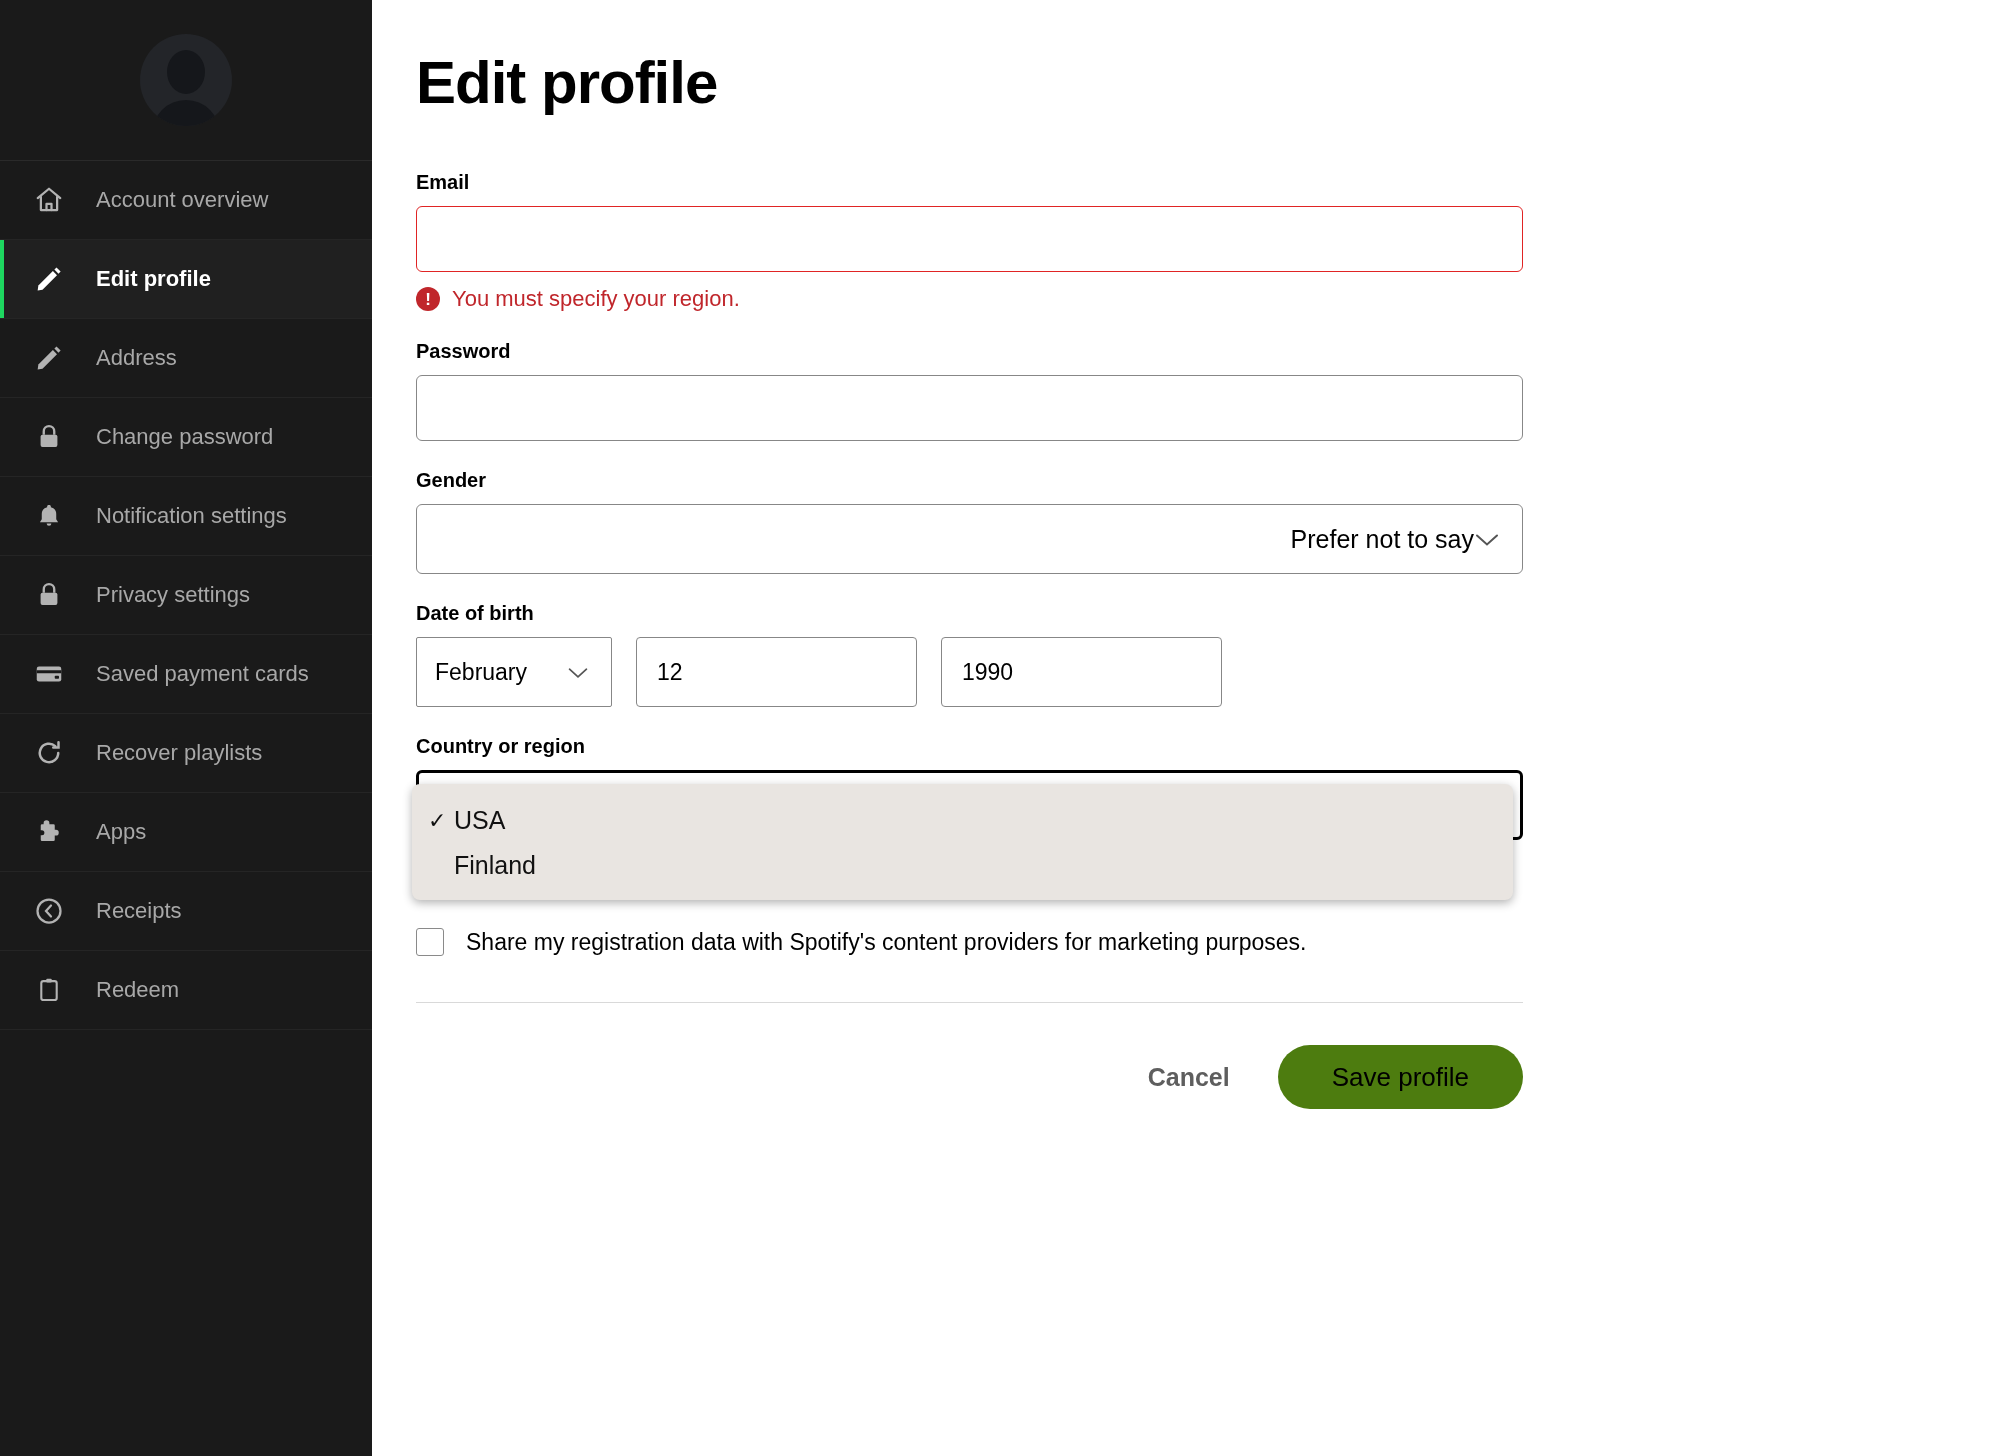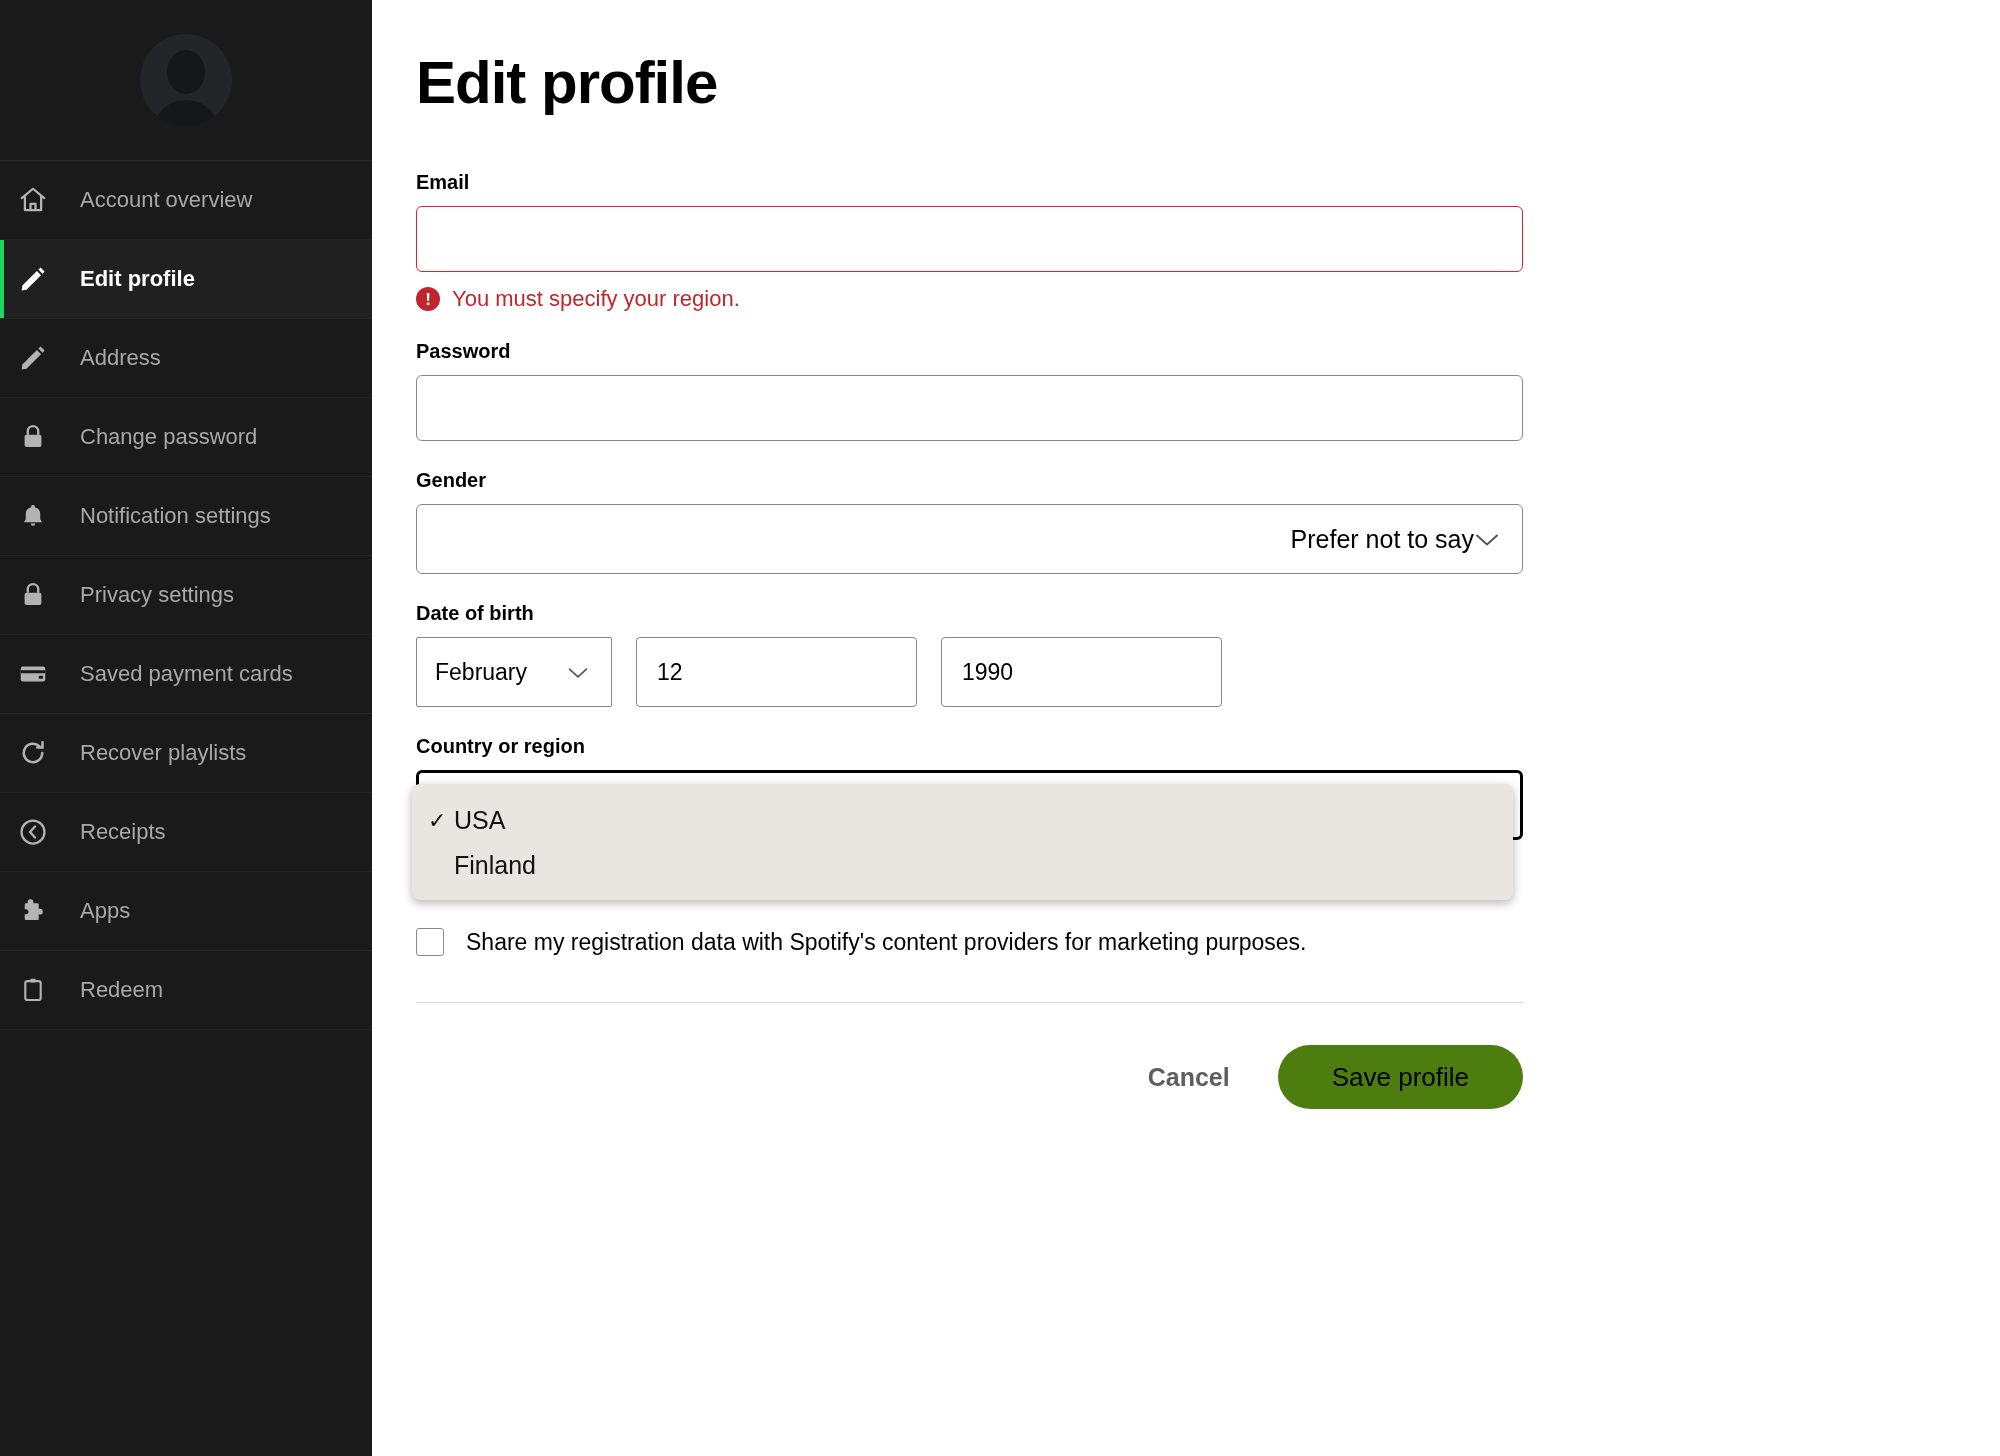--- a/index.html
+++ b/index.html
@@ -63,21 +63,21 @@
     top: 66px;
   }
 
   .nav { display: flex; flex-direction: column; }
 
   .nav-item {
     position: relative;
     height: 79px;
     display: flex;
     align-items: center;
-    padding-left: 16px;
+    padding-left: 32px;
     border-bottom: 1px solid #252525;
     color: #a8a8a8;
     font-size: 22px;
     cursor: pointer;
     background: #1a1a1a;
   }
   .nav-item.active {
     color: #ffffff;
     background: #202020;
     font-weight: bold;
@@ -405,35 +405,35 @@
           <svg width="30" height="30" viewBox="0 0 24 24" fill="none" stroke="#b3b3b3" stroke-width="2" stroke-linecap="round">
             <path d="M19.4 12a7.4 7.4 0 1 1-2.4-5.5"></path>
             <path d="M19.6 3.4v4.2h-4.2"></path>
           </svg>
         </span>
         <span class="nav-label">Recover playlists</span>
       </div>
 
       <div class="nav-item">
         <span class="nav-icon">
+          <svg width="30" height="30" viewBox="0 0 24 24" fill="#b3b3b3">
+            <path d="M10 2.6a2.3 2.3 0 0 1 2.3 2.3v.9h3.3a1 1 0 0 1 1 1v3.4h.9a2.3 2.3 0 1 1 0 4.6h-.9v3.4a1 1 0 0 1-1 1H6.4a1 1 0 0 1-1-1v-3.6h.9a2 2 0 1 0 0-4h-.9V6.8a1 1 0 0 1 1-1h1.3v-.9A2.3 2.3 0 0 1 10 2.6z"></path>
+          </svg>
+        </span>
+        <span class="nav-label">Apps</span>
+      </div>
+
+      <div class="nav-item">
+        <span class="nav-icon">
           <svg width="30" height="30" viewBox="0 0 24 24" fill="none" stroke="#b3b3b3" stroke-width="1.8" stroke-linecap="round">
             <circle cx="12" cy="12" r="9.2"></circle>
             <path d="M13.6 7.6 9.6 12l4 4.4"></path>
           </svg>
         </span>
         <span class="nav-label">Receipts</span>
-      </div>
-
-      <div class="nav-item">
-        <span class="nav-icon">
-          <svg width="30" height="30" viewBox="0 0 24 24" fill="#b3b3b3">
-            <path d="M10 2.6a2.3 2.3 0 0 1 2.3 2.3v.9h3.3a1 1 0 0 1 1 1v3.4h.9a2.3 2.3 0 1 1 0 4.6h-.9v3.4a1 1 0 0 1-1 1H6.4a1 1 0 0 1-1-1v-3.6h.9a2 2 0 1 0 0-4h-.9V6.8a1 1 0 0 1 1-1h1.3v-.9A2.3 2.3 0 0 1 10 2.6z"></path>
-          </svg>
-        </span>
-        <span class="nav-label">Apps</span>
       </div>
 
       <div class="nav-item">
         <span class="nav-icon">
           <svg width="28" height="28" viewBox="0 0 24 24" fill="none" stroke="#b3b3b3" stroke-width="1.8">
             <rect x="5.4" y="4.4" width="13.2" height="16.2" rx="1.8"></rect>
             <rect x="9.6" y="2.4" width="4.8" height="3.2" rx="1" fill="#b3b3b3" stroke="none"></rect>
           </svg>
         </span>
         <span class="nav-label">Redeem</span>

